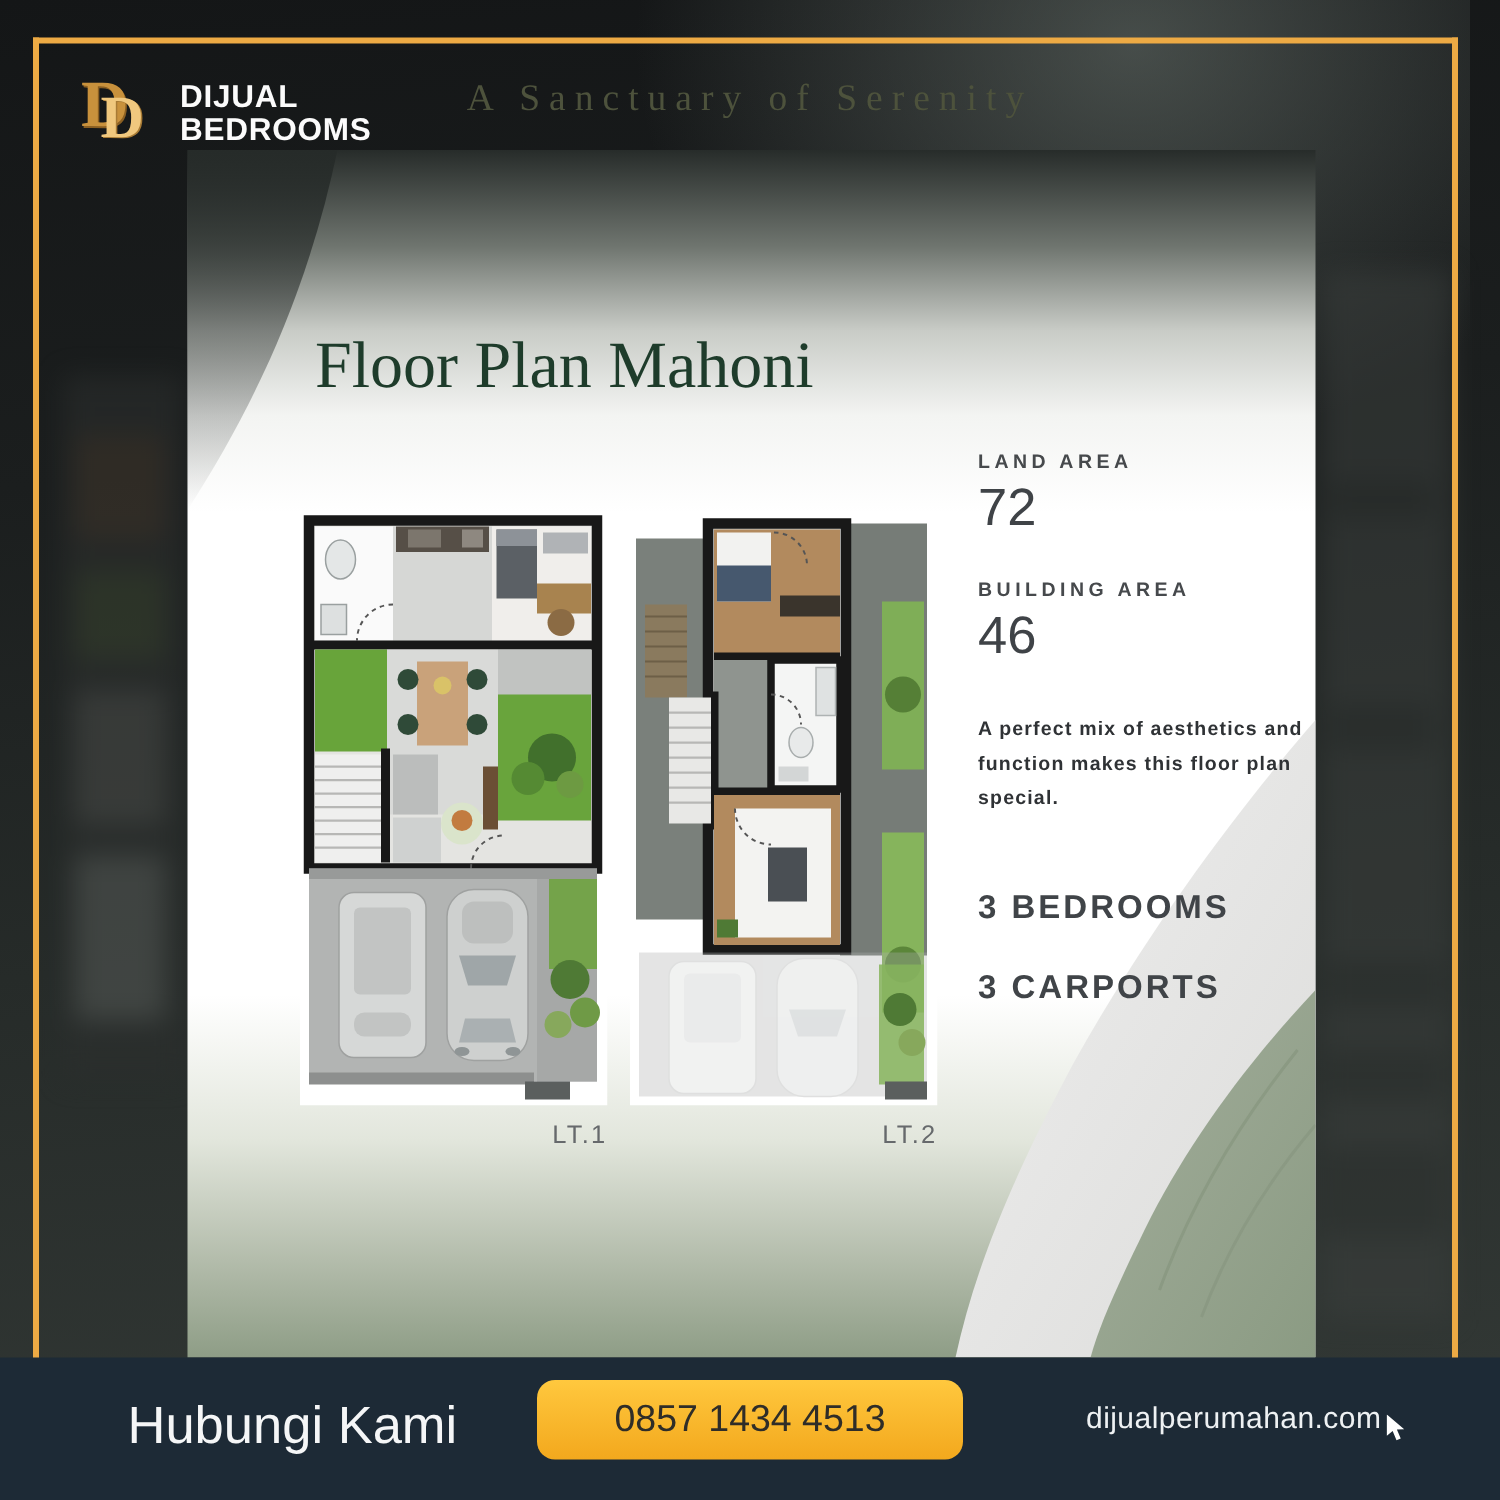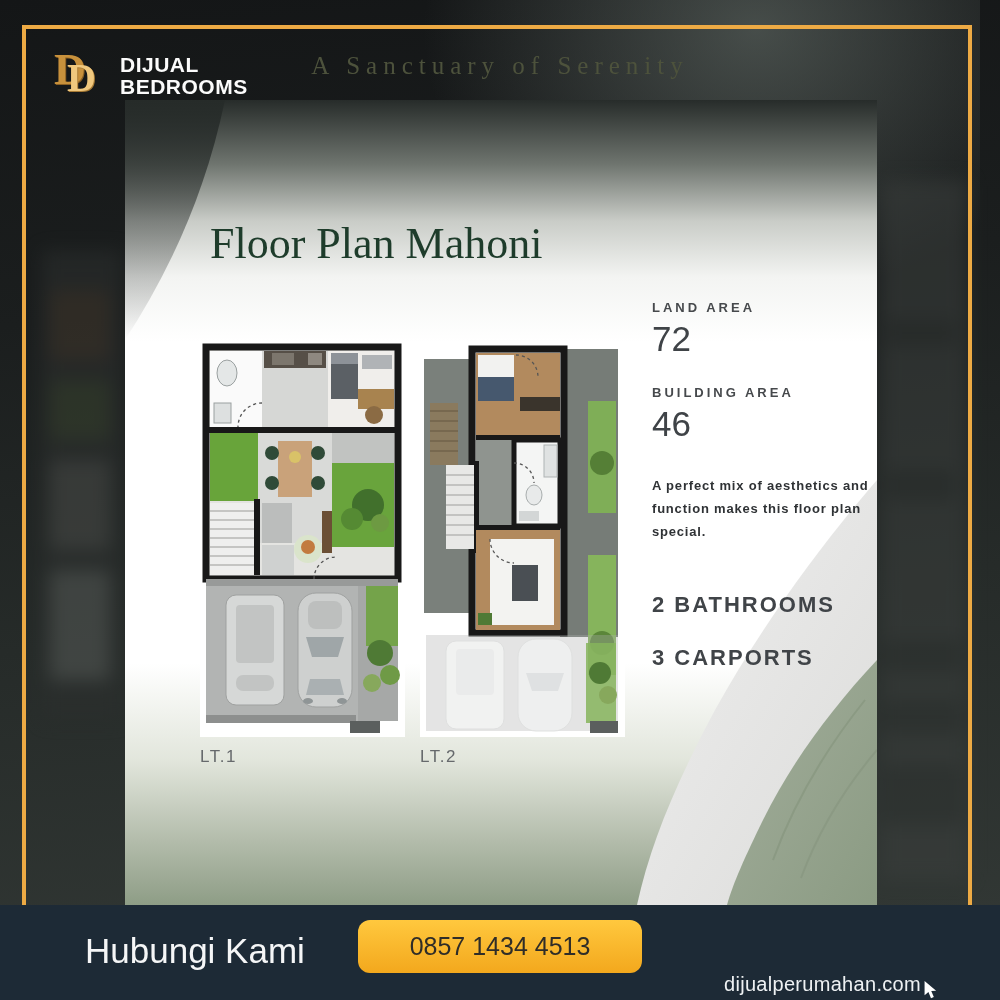--- a/index.html
+++ b/index.html
@@ -59,21 +59,21 @@
     position:absolute;left:85px;top:118px;margin:0;
     font-family:"Liberation Serif",serif;font-weight:500;
     font-size:44px;color:#1e3c2b;z-index:3;
   }
   .plans{position:absolute;left:0;top:0;z-index:3;}
   .plan{position:absolute;width:205px;}
   .plan-lt1{left:75px;top:243px;}
   .plan-lt2{left:295px;top:243px;}
   .plan svg{display:block;width:205px;height:394px;}
   .plan-label{
-    margin-top:10px;text-align:left;font-size:17px;letter-spacing:1.5px;
+    margin-top:10px;text-align:right;font-size:17px;letter-spacing:1.5px;
     color:#66696c;
   }
   .specs{position:absolute;left:527px;top:200px;width:230px;z-index:3;}
   .spec-label{font-size:13px;font-weight:700;letter-spacing:3px;color:#46494c;}
   .spec-value{font-size:35px;color:#3f4347;margin:4px 0 26px 0;}
   .spec-desc{
     width:225px;font-size:13px;font-weight:700;letter-spacing:.8px;
     line-height:23px;color:#2f3235;margin:30px 0 0 0;
   }
   .features{position:absolute;left:527px;top:492px;width:240px;z-index:3;list-style:none;margin:0;padding:0;}
@@ -88,21 +88,21 @@
   }
   .phone-button{
     position:absolute;left:358px;top:15px;width:284px;height:53px;
     background:linear-gradient(180deg,#ffc83e,#f3a81d);
     border:none;border-radius:12px;cursor:pointer;
     font-family:"Liberation Sans",sans-serif;
     font-size:25px;font-weight:400;color:#2f2d28;letter-spacing:0;
   }
   .website{
     position:absolute;left:724px;top:30px;display:flex;align-items:flex-start;
-    color:#eef1f3;font-size:20px;letter-spacing:.3px;cursor:pointer;margin-top:38px;
+    color:#eef1f3;font-size:20px;letter-spacing:.3px;cursor:pointer;
   }
   .cursor-icon{margin:8px 0 0 2px;}
 </style>
 </head>
 <body>
 
 <div class="canvas">
 
   <div class="bg-layer">
     <div class="bg-glow"></div>
@@ -324,21 +324,21 @@
 
     <div class="specs">
       <div class="spec-label">LAND AREA</div>
       <div class="spec-value">72</div>
       <div class="spec-label">BUILDING AREA</div>
       <div class="spec-value">46</div>
       <p class="spec-desc">A perfect mix of aesthetics and function makes this floor plan special.</p>
     </div>
 
     <ul class="features">
-      <li class="feature">2 BATHROOMS</li>
+      <li class="feature">3 BEDROOMS</li>
       <li class="feature">3 CARPORTS</li>
     </ul>
   </div>
 
   <div class="footer">
     <span class="contact-label">Hubungi Kami</span>
     <button class="phone-button">0857 1434 4513</button>
     <span class="website">
       <span>dijualperumahan.com</span>
       <svg class="cursor-icon" width="16" height="18" viewBox="0 0 12 14">

